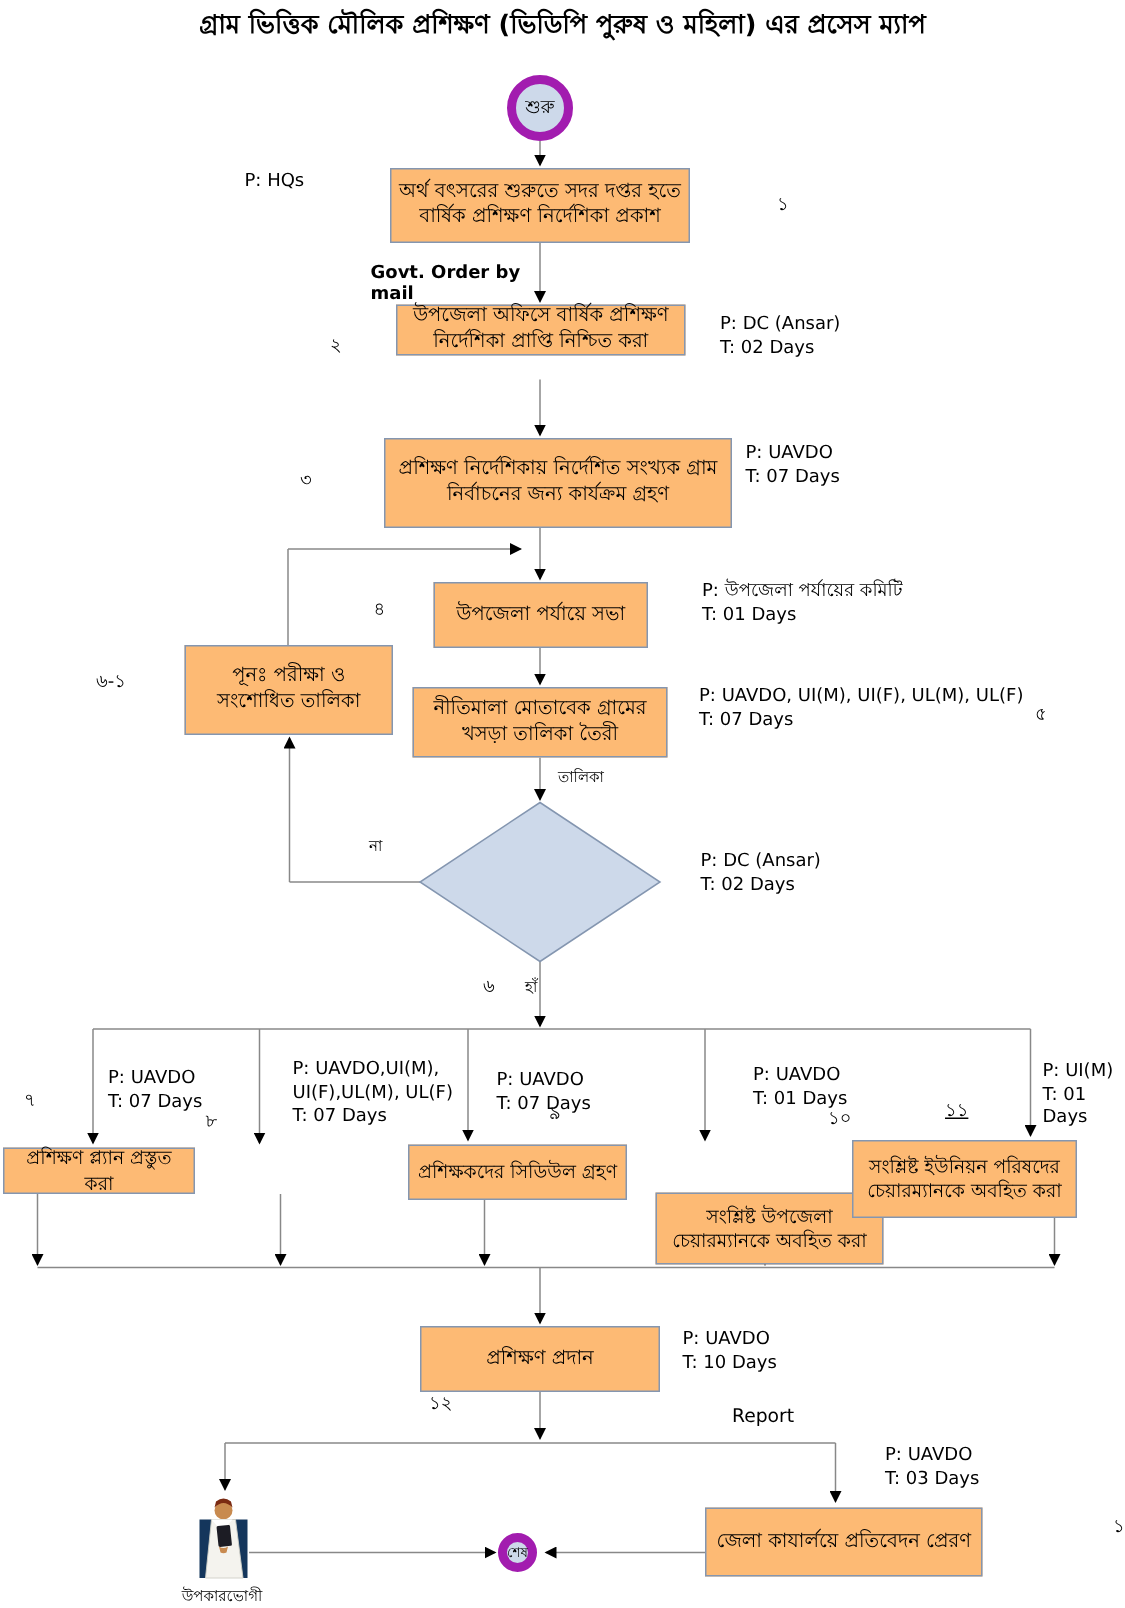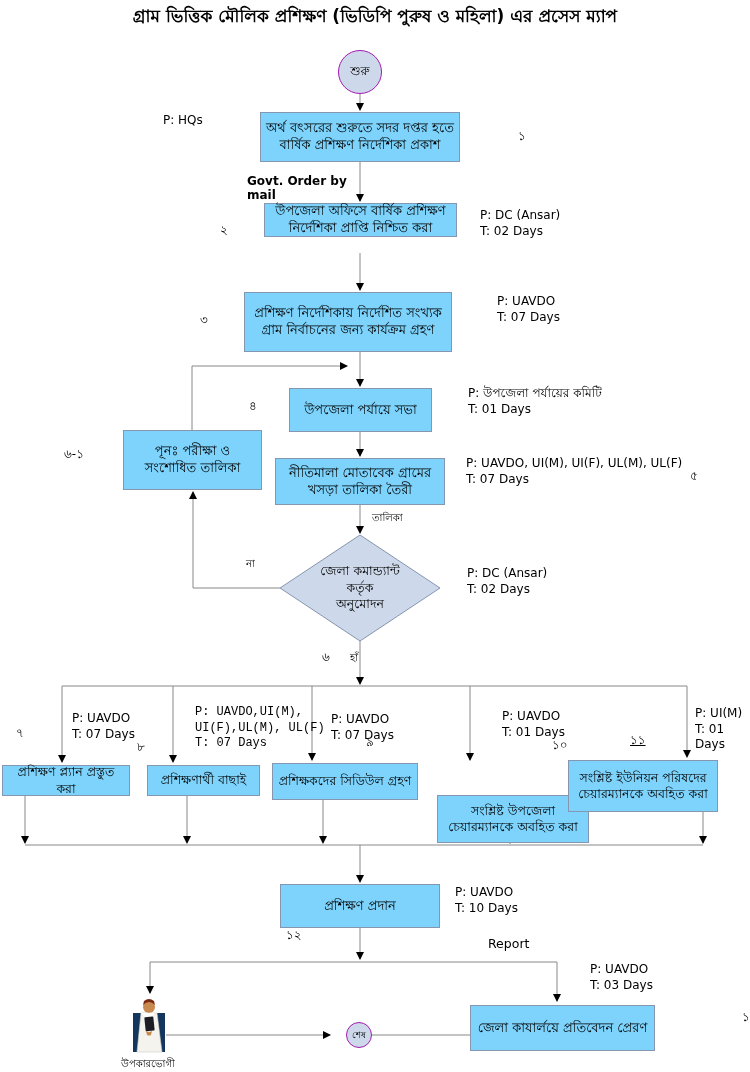--- a/index.html
+++ b/index.html
@@ -6,26 +6,26 @@
   #canvas{
     position:relative;width:750px;height:1072px;background:#ffffff;
     font-family:"DejaVu Sans",sans-serif;color:#000;overflow:hidden;
   }
   #wires{position:absolute;left:0;top:0;width:750px;height:1072px;z-index:0;}
   .title{
     position:absolute;left:0;top:3px;width:750px;text-align:center;
     font-size:17px;font-weight:bold;z-index:2;
   }
   .box{
-    position:absolute;background:#7dd3fc;border:1px solid #8496b0;
+    position:absolute;background:#fdba74;border:1px solid #8496b0;
     display:flex;align-items:center;justify-content:center;text-align:center;
     font-size:13px;line-height:1.3;padding:2px 3px;box-sizing:border-box;z-index:1;
   }
   .terminator{
-    position:absolute;background:#cdd9ea;border:1px solid #a21caf;border-radius:50%;
+    position:absolute;background:#cdd9ea;border:6px solid #a21caf;border-radius:50%;
     display:flex;align-items:center;justify-content:center;text-align:center;
     font-size:12px;z-index:1;box-sizing:border-box;
   }
   .dtext{
     position:absolute;display:flex;align-items:center;justify-content:center;
     text-align:center;font-size:12.5px;line-height:1.35;white-space:pre-line;z-index:2;
   }
   .meta{
     position:absolute;font-size:12px;line-height:1.3;white-space:pre-line;z-index:2;
   }
@@ -97,85 +97,81 @@
   <div class="meta" style="left:163px;top:113px;">P: HQs</div>
   <div class="num" style="left:518px;top:127px;">১</div>
 
   <div class="edge-label bold" style="left:205px;top:174px;width:105px;font-size:12px;margin-left:42px;">Govt. Order by mail</div>
 
   <div class="box" style="left:264px;top:203px;width:193px;height:34px;">উপজেলা অফিসে বার্ষিক প্রশিক্ষণ নির্দেশিকা প্রাপ্তি নিশ্চিত করা</div>
   <div class="meta" style="left:480px;top:208px;">P: DC (Ansar)
 T: 02 Days</div>
   <div class="num" style="left:220px;top:221px;">২</div>
 
-  <div class="box" style="left:244px;top:292px;width:208px;height:60px;">প্রশিক্ষণ নির্দেশিকায় নির্দেশিত সংখ্যক গ্রাম নির্বাচনের জন্য কার্যক্রম গ্রহণ</div>
+  <div class="box" style="left:256px;top:292px;width:232px;height:60px;">প্রশিক্ষণ নির্দেশিকায় নির্দেশিত সংখ্যক গ্রাম নির্বাচনের জন্য কার্যক্রম গ্রহণ</div>
   <div class="meta" style="left:497px;top:294px;">P: UAVDO
 T: 07 Days</div>
   <div class="num" style="left:200px;top:311px;">৩</div>
 
   <div class="box" style="left:289px;top:388px;width:143px;height:44px;">উপজেলা পর্যায়ে  সভা</div>
   <div class="meta" style="left:468px;top:386px;">P: উপজেলা পর্যায়ের কমিটি
 T: 01 Days</div>
   <div class="num" style="left:249px;top:397px;">৪</div>
 
   <div class="box" style="left:123px;top:430px;width:139px;height:60px;">পূনঃ পরীক্ষা ও সংশোধিত তালিকা</div>
   <div class="num" style="left:64px;top:445px;">৬-১</div>
 
   <div class="box" style="left:275px;top:458px;width:170px;height:47px;">নীতিমালা মোতাবেক গ্রামের খসড়া তালিকা তৈরী</div>
   <div class="meta" style="left:466px;top:456px;width:284px;">P: UAVDO, UI(M), UI(F), UL(M), UL(F)
 T: 07 Days</div>
   <div class="num" style="left:690px;top:467px;">৫</div>
 
   <div class="edge-label" style="left:372px;top:510px;">তালিকা</div>
 
-  <div class="dtext" style="left:295px;top:550px;width:130px;height:76px;">জেলা কমান্ড্যান্ট
-কর্তৃক
-অনুমোদন</div>
   <div class="meta" style="left:467px;top:566px;">P: DC (Ansar)
 T: 02 Days</div>
   <div class="edge-label" style="left:246px;top:556px;">না</div>
   <div class="num" style="left:322px;top:648px;">৬</div>
   <div class="edge-label" style="left:350px;top:650px;">হাঁ</div>
 
   <div class="num" style="left:16px;top:724px;">৭</div>
   <div class="meta" style="left:72px;top:711px;">P: UAVDO
 T: 07 Days</div>
   <div class="num" style="left:137px;top:738px;">৮</div>
-  <div class="meta" style="left:195px;top:705px;width:135px;font-family:Liberation Mono, monospace;">P:   UAVDO,UI(M),
+  <div class="meta" style="left:195px;top:705px;width:135px;">P:   UAVDO,UI(M),
 UI(F),UL(M), UL(F)
 T: 07 Days</div>
   <div class="num" style="left:366px;top:733px;">৯</div>
   <div class="meta" style="left:331px;top:712px;">P: UAVDO
 T: 07 Days</div>
   <div class="num" style="left:552px;top:736px;">১০</div>
   <div class="meta" style="left:502px;top:709px;">P: UAVDO
 T: 01 Days</div>
   <div class="num" style="left:630px;top:731px;text-decoration:underline;">১১</div>
   <div class="meta" style="left:695px;top:706px;">P: UI(M)
 T: 01 Days</div>
 
   <div class="box small" style="left:2px;top:765px;width:128px;height:31px;">প্রশিক্ষণ প্ল্যান প্রস্তুত করা</div>
-  <div class="box small" style="left:147px;top:765px;width:113px;height:31px;">প্রশিক্ষণার্থী বাছাই</div>
   <div class="box small" style="left:272px;top:763px;width:146px;height:37px;">প্রশিক্ষকদের সিডিউল গ্রহণ</div>
   <div class="box small" style="left:437px;top:763px;width:152px;height:48px;margin-top:32px;">সংশ্লিষ্ট উপজেলা চেয়ারম্যানকে অবহিত করা</div>
   <div class="box small" style="left:568px;top:760px;width:150px;height:52px;">সংশ্লিষ্ট ইউনিয়ন পরিষদের চেয়ারম্যানকে অবহিত করা</div>
 
   <div class="box" style="left:280px;top:884px;width:160px;height:44px;">প্রশিক্ষণ প্রদান</div>
   <div class="meta" style="left:455px;top:885px;">P: UAVDO
 T: 10 Days</div>
   <div class="num" style="left:286px;top:893px;margin-top:33px;">১২</div>
 
   <div class="edge-label" style="left:488px;top:936px;font-size:12.5px;">Report</div>
   <div class="meta" style="left:590px;top:962px;">P: UAVDO
 T: 03 Days</div>
 
   <div class="box" style="left:470px;top:1005px;width:185px;height:46px;">জেলা কাযার্লয়ে প্রতিবেদন প্রেরণ</div>
   <div class="num" style="left:698px;top:1008px;margin-left:44px;">১৩</div>
 
-  <div class="terminator" style="left:346px;top:1022px;width:26px;height:26px;font-size:9px;text-align:right;">শেষ</div>
+  <div class="terminator" style="left:332px;top:1022px;width:26px;height:26px;font-size:9px;text-align:right;">শেষ</div>
 
   <svg style="position:absolute;left:126px;top:997px;z-index:1;" width="44" height="60" viewBox="0 0 44 60">
     <rect x="7" y="16" width="32" height="39" fill="#14365c"></rect>
     <path d="M17,10 a6,6 0 1 1 12,0 a6,6 0 1 1 -12,0" fill="#c88a4f"></path>
     <path d="M17,8 q6,-6 12,0 l-1,-4 q-5,-4 -10,0 z" fill="#7a2a12"></path>
     <path d="M15,16 L31,16 L36,55 L11,55 z" fill="#f4f3ee" stroke="#cfcfc6" stroke-width="0.6"></path>
     <path d="M15,16 L22,24 L29,16 z" fill="#ffffff"></path>
     <rect x="19" y="20" width="9" height="14" rx="1" fill="#1c1c24" transform="rotate(-6 23 27)"></rect>
     <path d="M20,34 q3,2 6,0 l-1,4 q-2,1 -4,0 z" fill="#c88a4f"></path>
   </svg>

